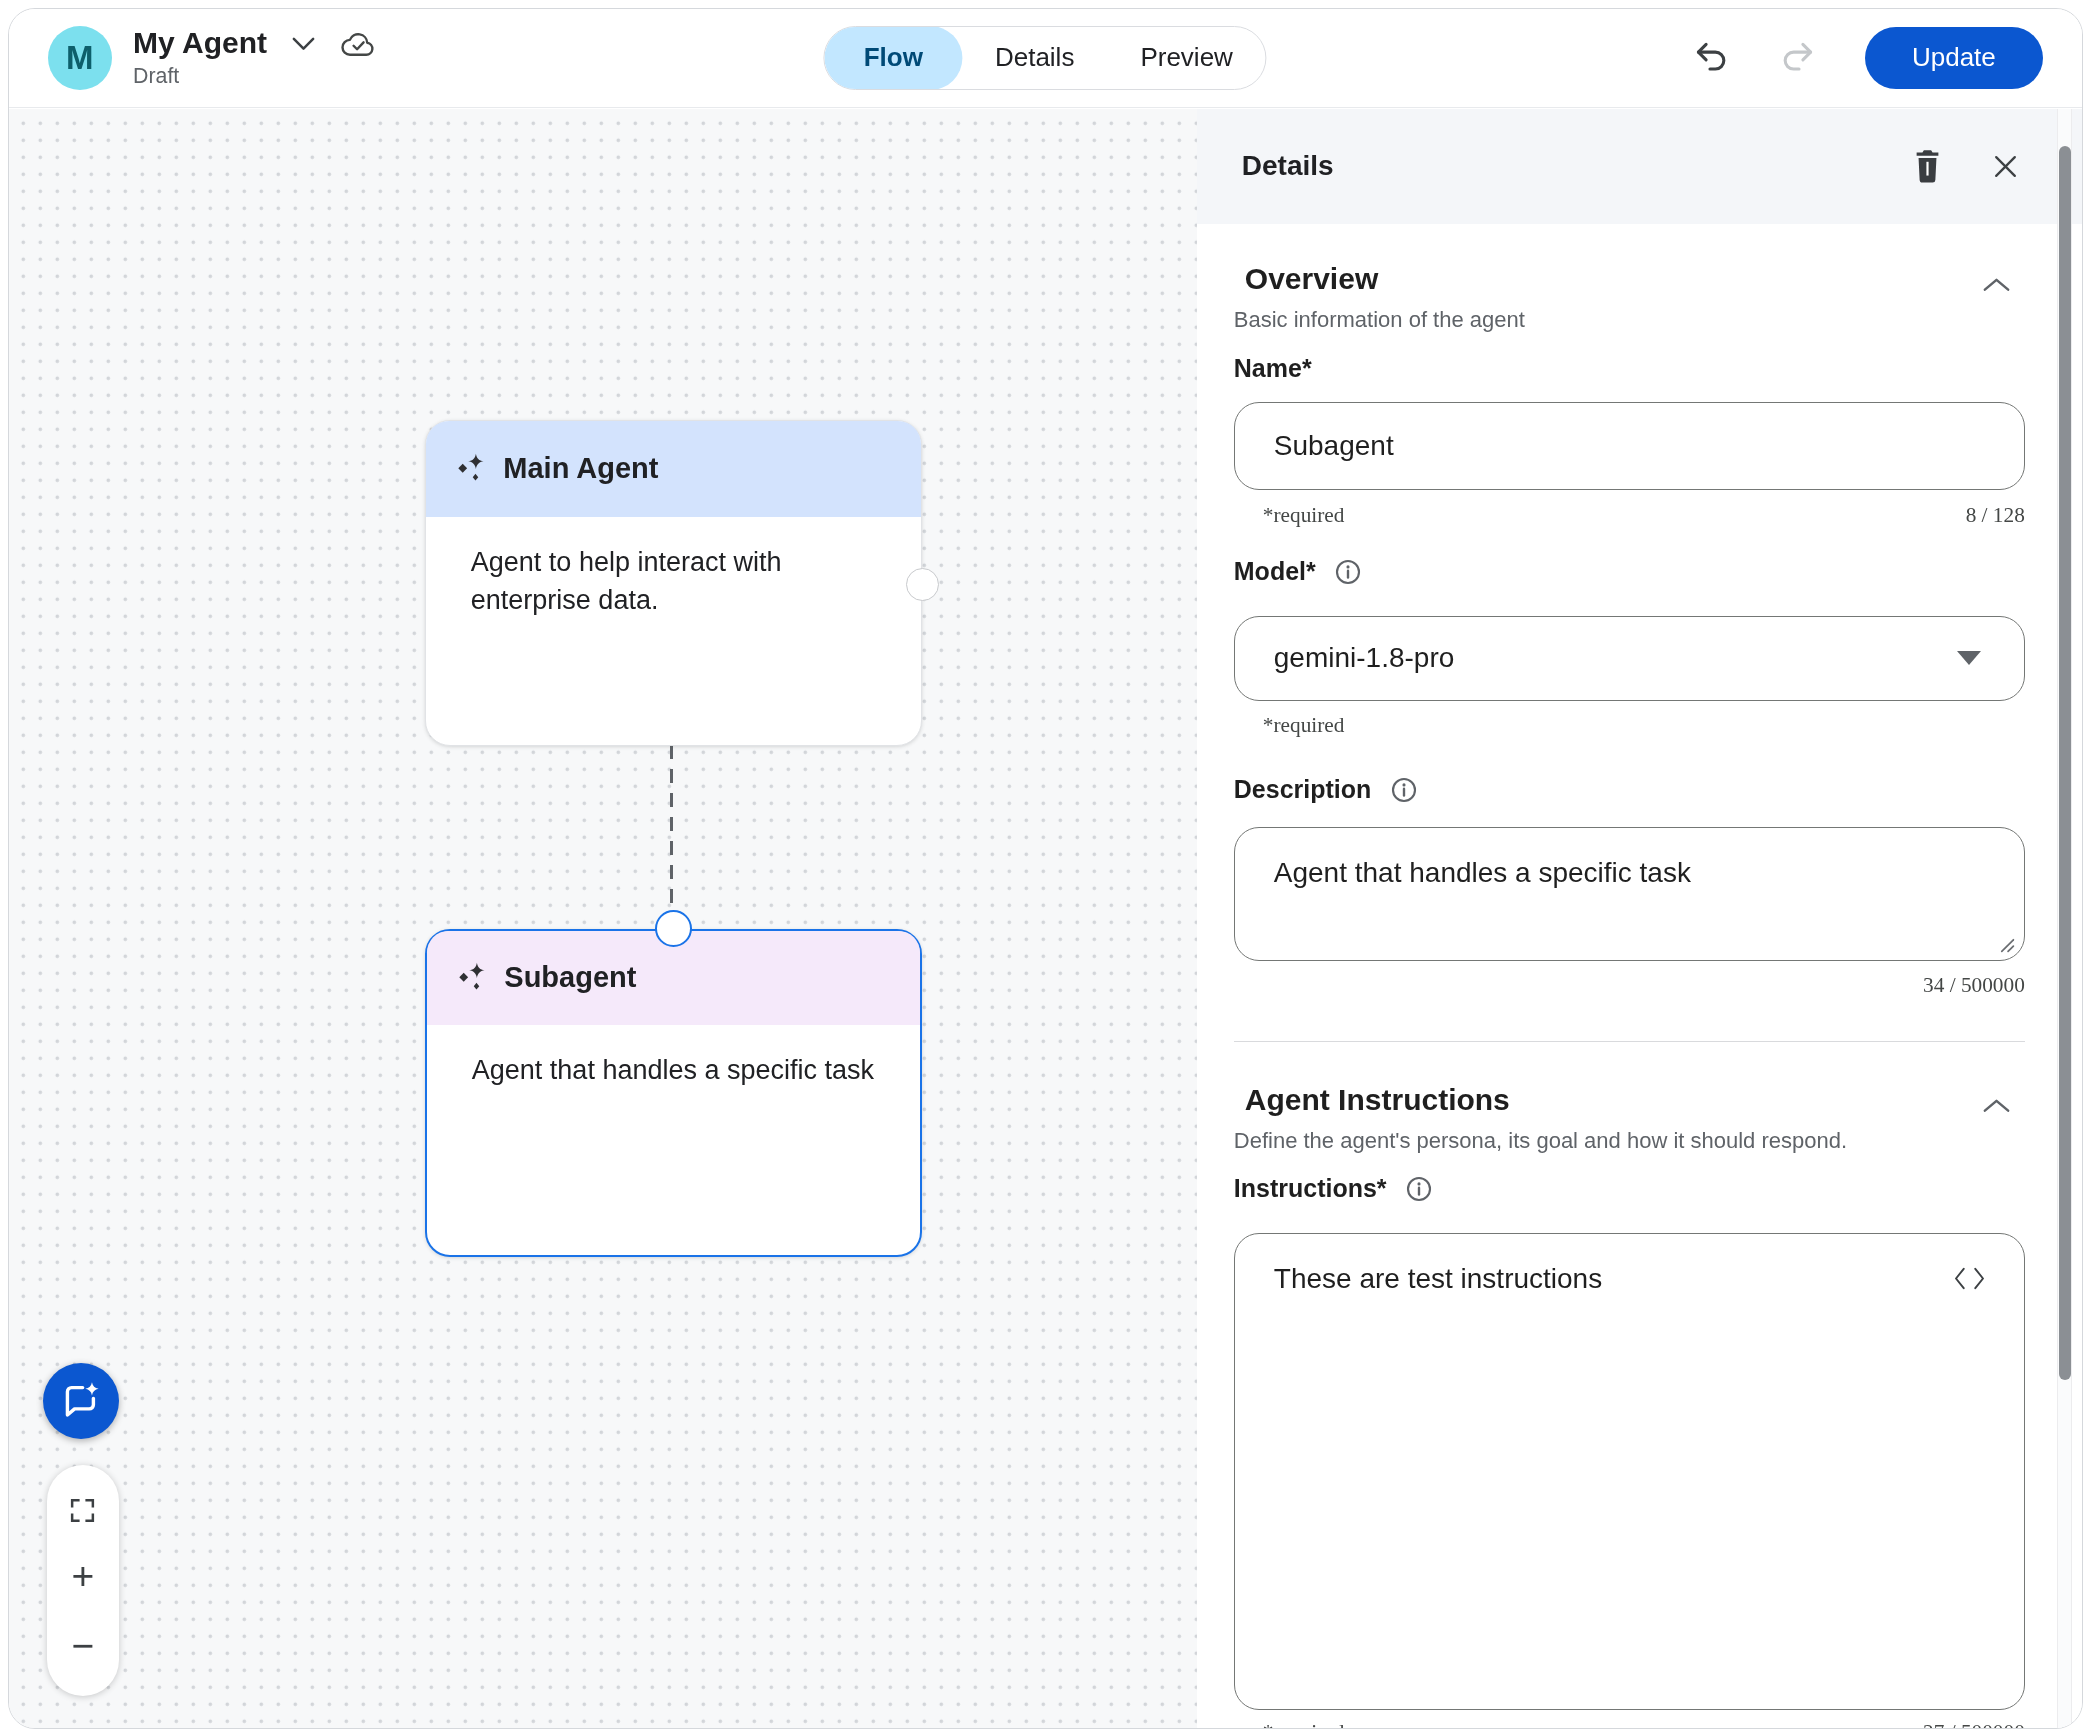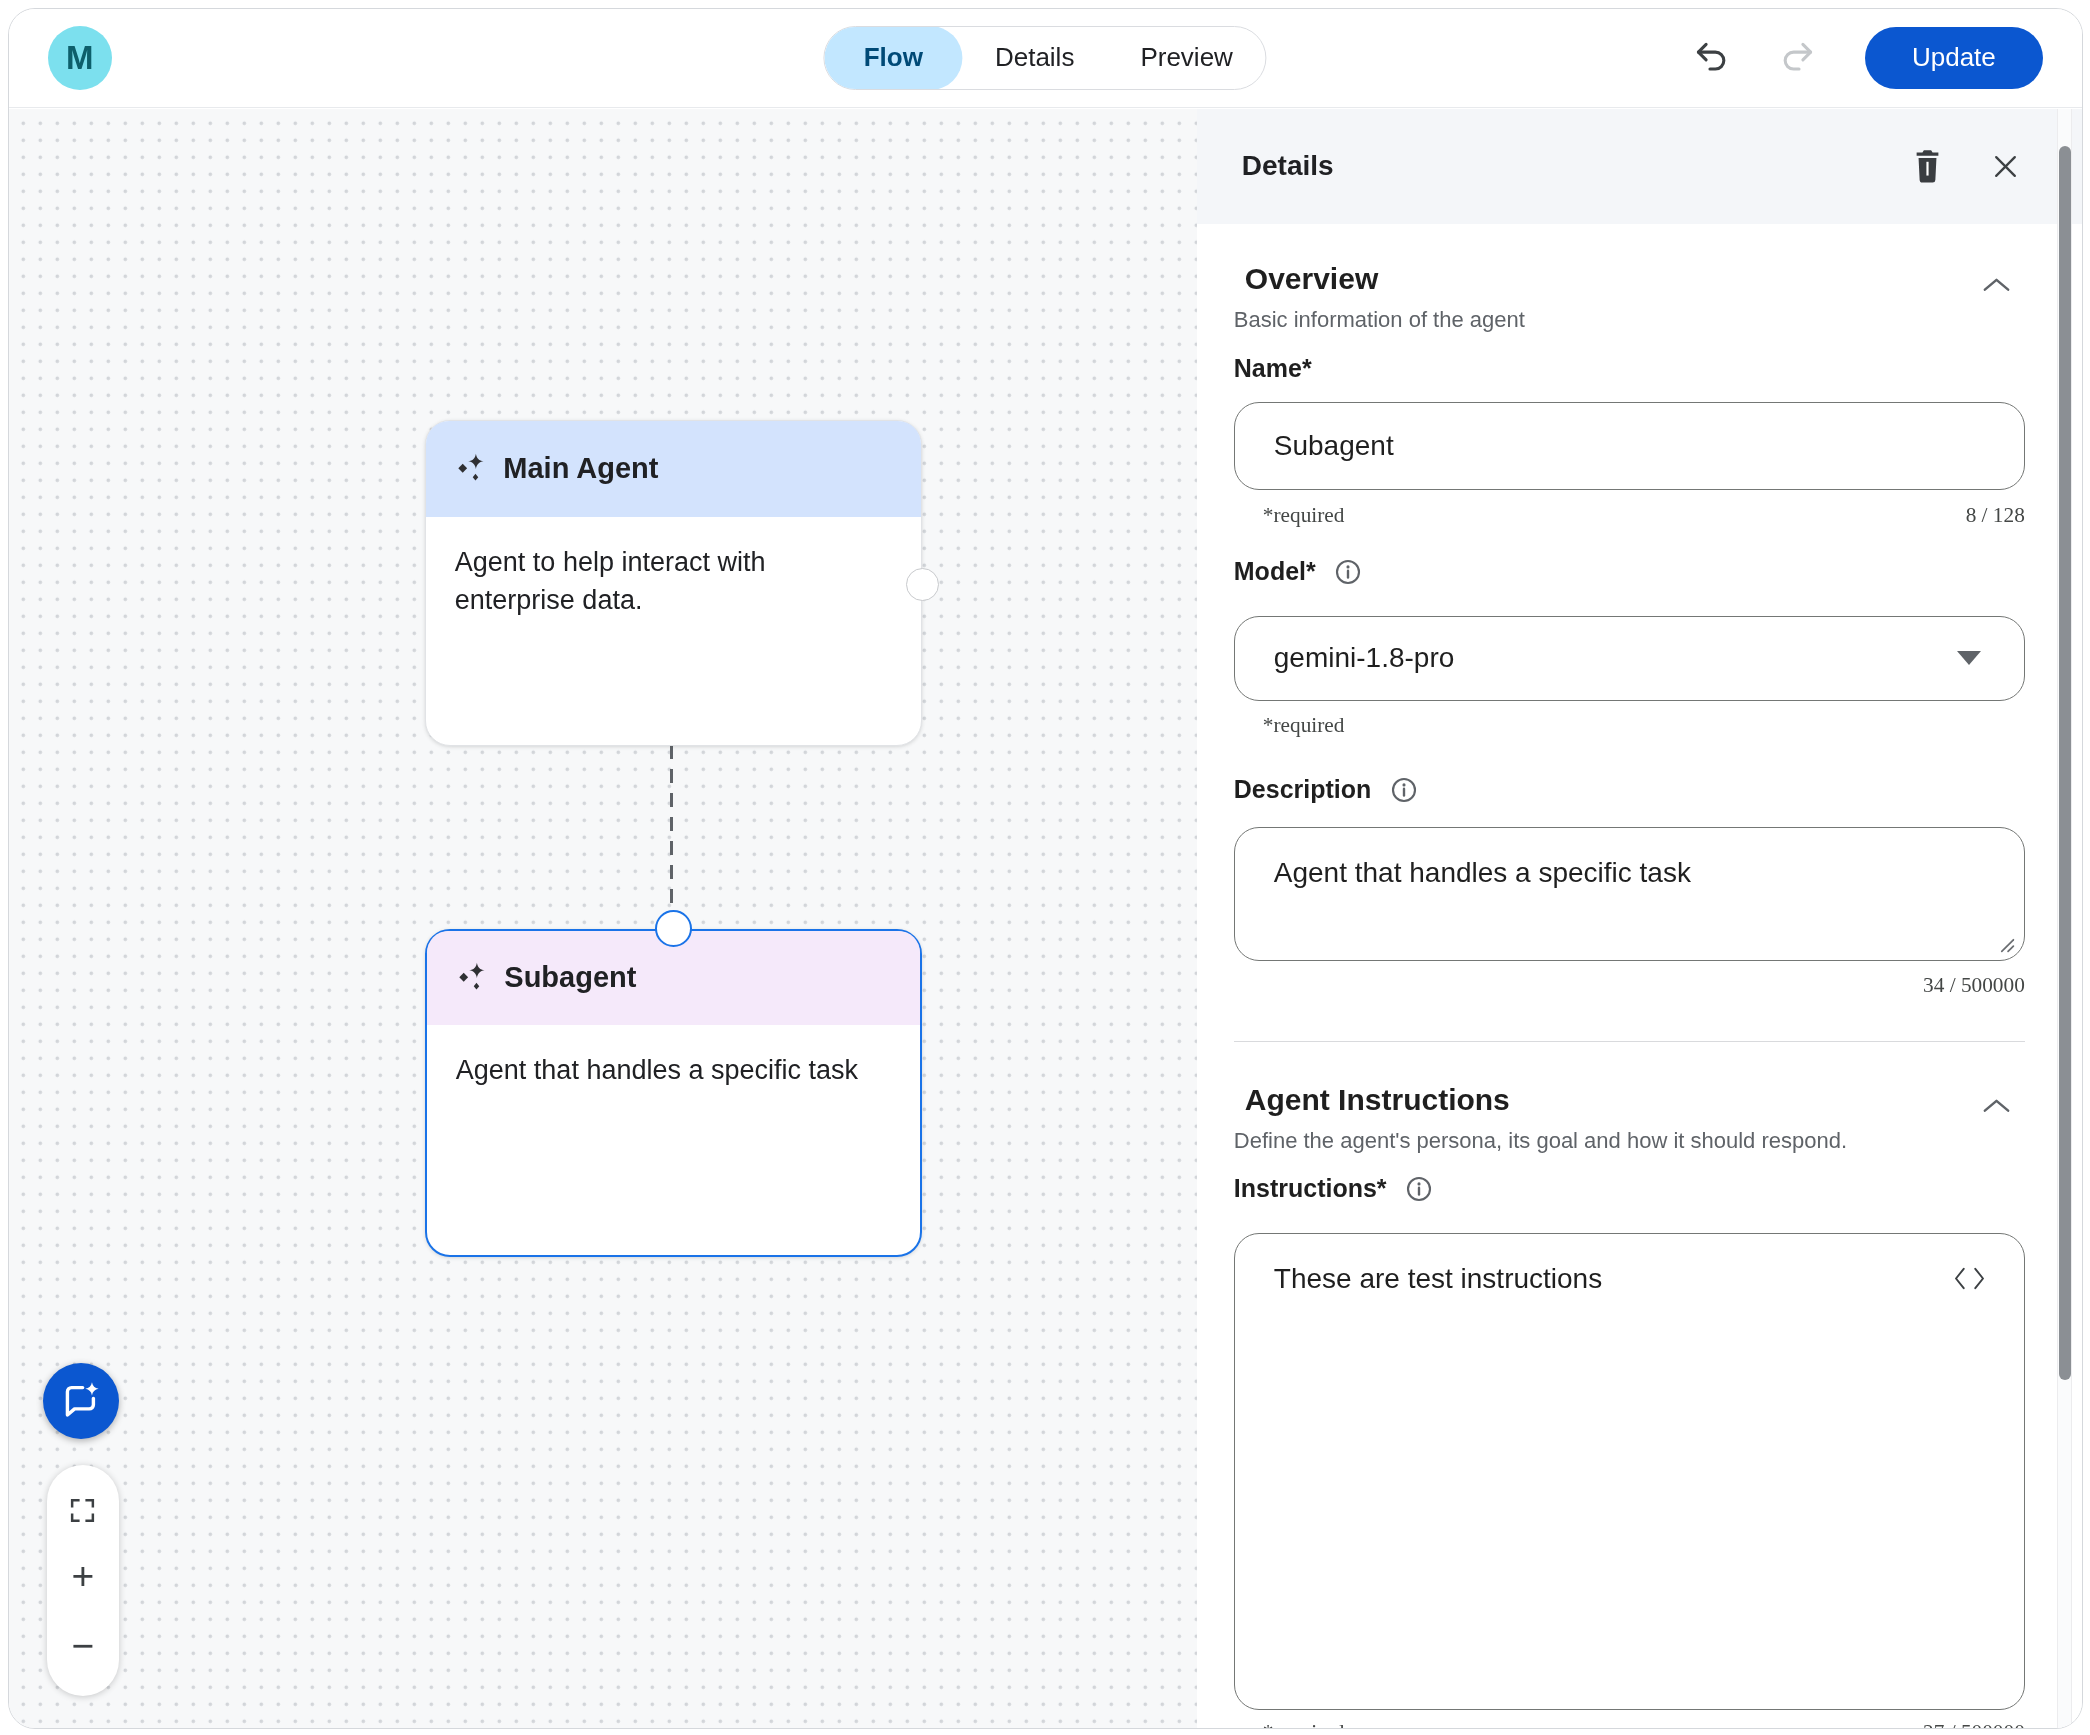--- a/index.html
+++ b/index.html
@@ -37,21 +37,21 @@
     background-size:17px 17px;background-position:5.8px 5.8px;}
 
   .node{position:absolute;width:497px;background:#fff;border-radius:25px;
     box-shadow:0 1px 3.9px rgba(60,64,67,.18);}
   .node-main{left:416px;top:311px;height:326px;border:1px solid #e1e3e6;}
   .node-sub{left:416px;top:820px;height:328px;border:2.4px solid #1a73e8;}
   .node-header{height:96px;border-radius:23px 23px 0 0;display:flex;align-items:center;gap:15.5px;padding:0 29px;}
   .node-main .node-header{background:#d3e3fd;}
   .node-sub .node-header{background:#f5e9fa;height:94px;border-radius:21.3px 21.3px 0 0;}
   .node-title{font-size:29px;font-weight:700;color:#202124;}
-  .node-body{padding:27px 29px;font-size:27px;line-height:1.4;color:#202124;}
+  .node-body{padding:27px 29px;font-size:27px;line-height:1.4;color:#202124;margin-left:16px;}
 
   .handle{position:absolute;background:#fff;border-radius:50%;}
   .handle-right{width:33px;height:33px;border:1.9px solid #c8cacd;right:-18.4px;top:147px;}
   .handle-top{width:37px;height:37px;border:2.9px solid #1a73e8;left:50%;margin-left:-18.4px;top:-20.4px;z-index:2;}
 
   .connector{position:absolute;left:661px;top:636px;width:3.4px;height:169px;
     background:repeating-linear-gradient(to bottom,#5f6368 0,#5f6368 13.6px,transparent 13.6px,transparent 24px);}
 
   .chat-fab{position:absolute;left:34px;top:1254px;width:76px;height:76px;border-radius:50%;background:#0b57d0;
     border:none;display:flex;align-items:center;justify-content:center;cursor:pointer;
@@ -94,20 +94,37 @@
 </head>
 <body>
 
 <div class="window">
 
   <div class="app-header">
     <div class="hdr-left">
       <div class="avatar">
         <span>M</span>
       </div>
+      <div class="hdr-titleblock">
+        <div class="hdr-titlerow">
+          <span class="agent-title">My Agent</span>
+          <span class="icon-btn">
+            <svg width="27" height="17.5" viewBox="0 0 28 18" fill="none" stroke="#3c4043" stroke-width="2.6" stroke-linecap="round" stroke-linejoin="round">
+                <polyline points="4,4 14,14 24,4"></polyline>
+              </svg>
+          </span>
+          <span class="icon-btn">
+            <svg width="37" height="31" viewBox="0 0 26 22" fill="none" stroke="#444746" stroke-width="1.7" stroke-linecap="round" stroke-linejoin="round">
+              <path d="M7 19h11.5a4.3 4.3 0 0 0 .7-8.55A6.4 6.4 0 0 0 6.9 8.4 5.3 5.3 0 0 0 7 19z"></path>
+              <polyline points="9.5,12.6 12,15.1 16.6,10.2"></polyline>
+            </svg>
+          </span>
+        </div>
+        <span class="status-label">Draft</span>
+      </div>
     </div>
 
     <div class="tabs">
       <div class="tab active">Flow</div>
       <div class="tab">Details</div>
       <div class="tab">Preview</div>
     </div>
 
     <div class="hdr-right">
       <span class="icon-btn">

